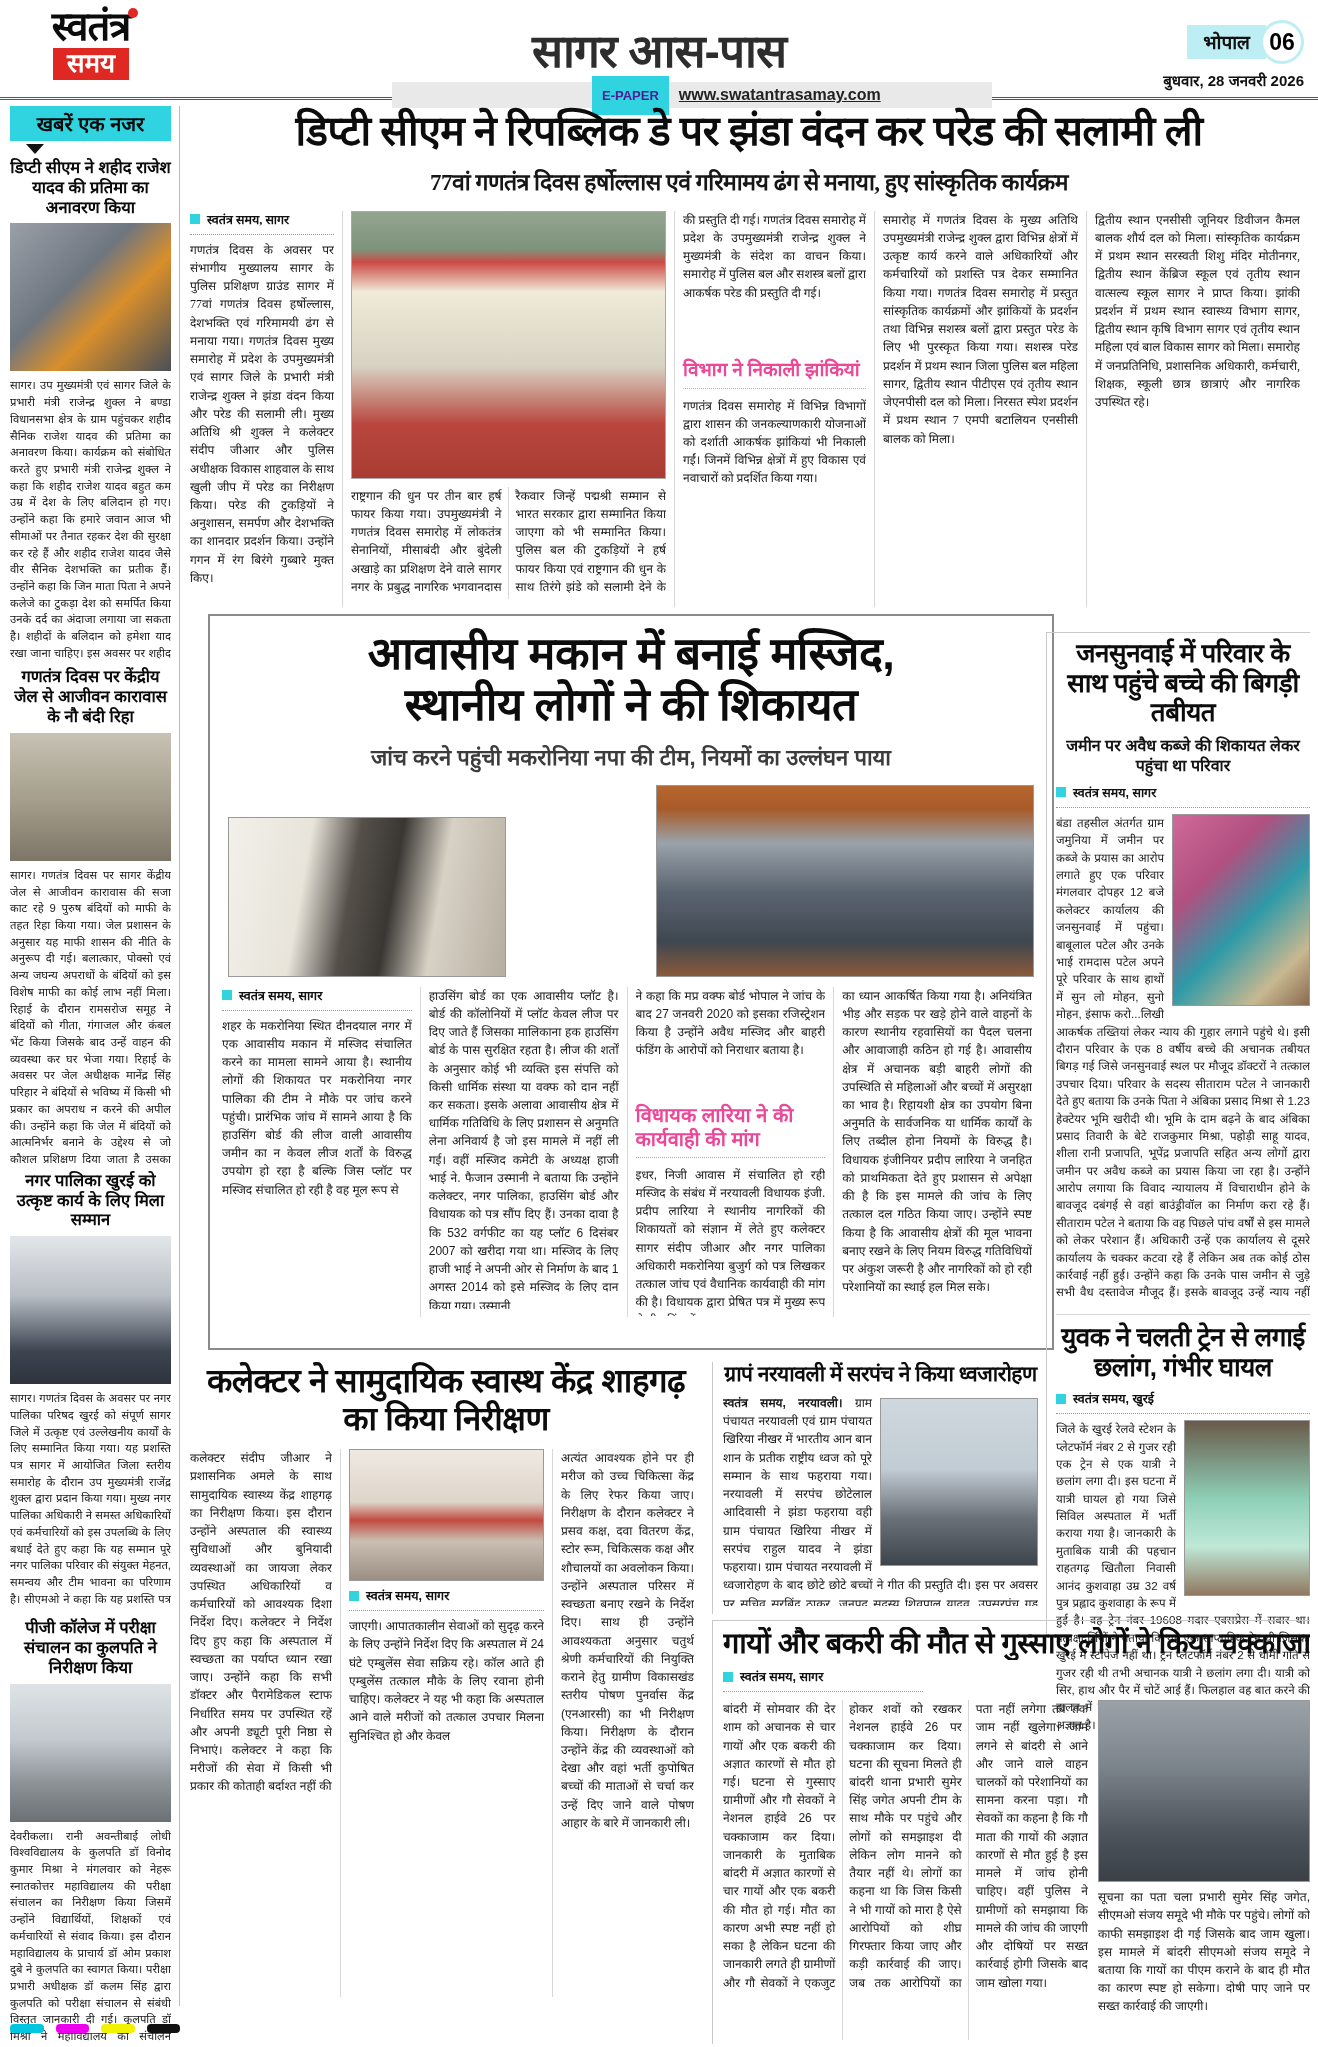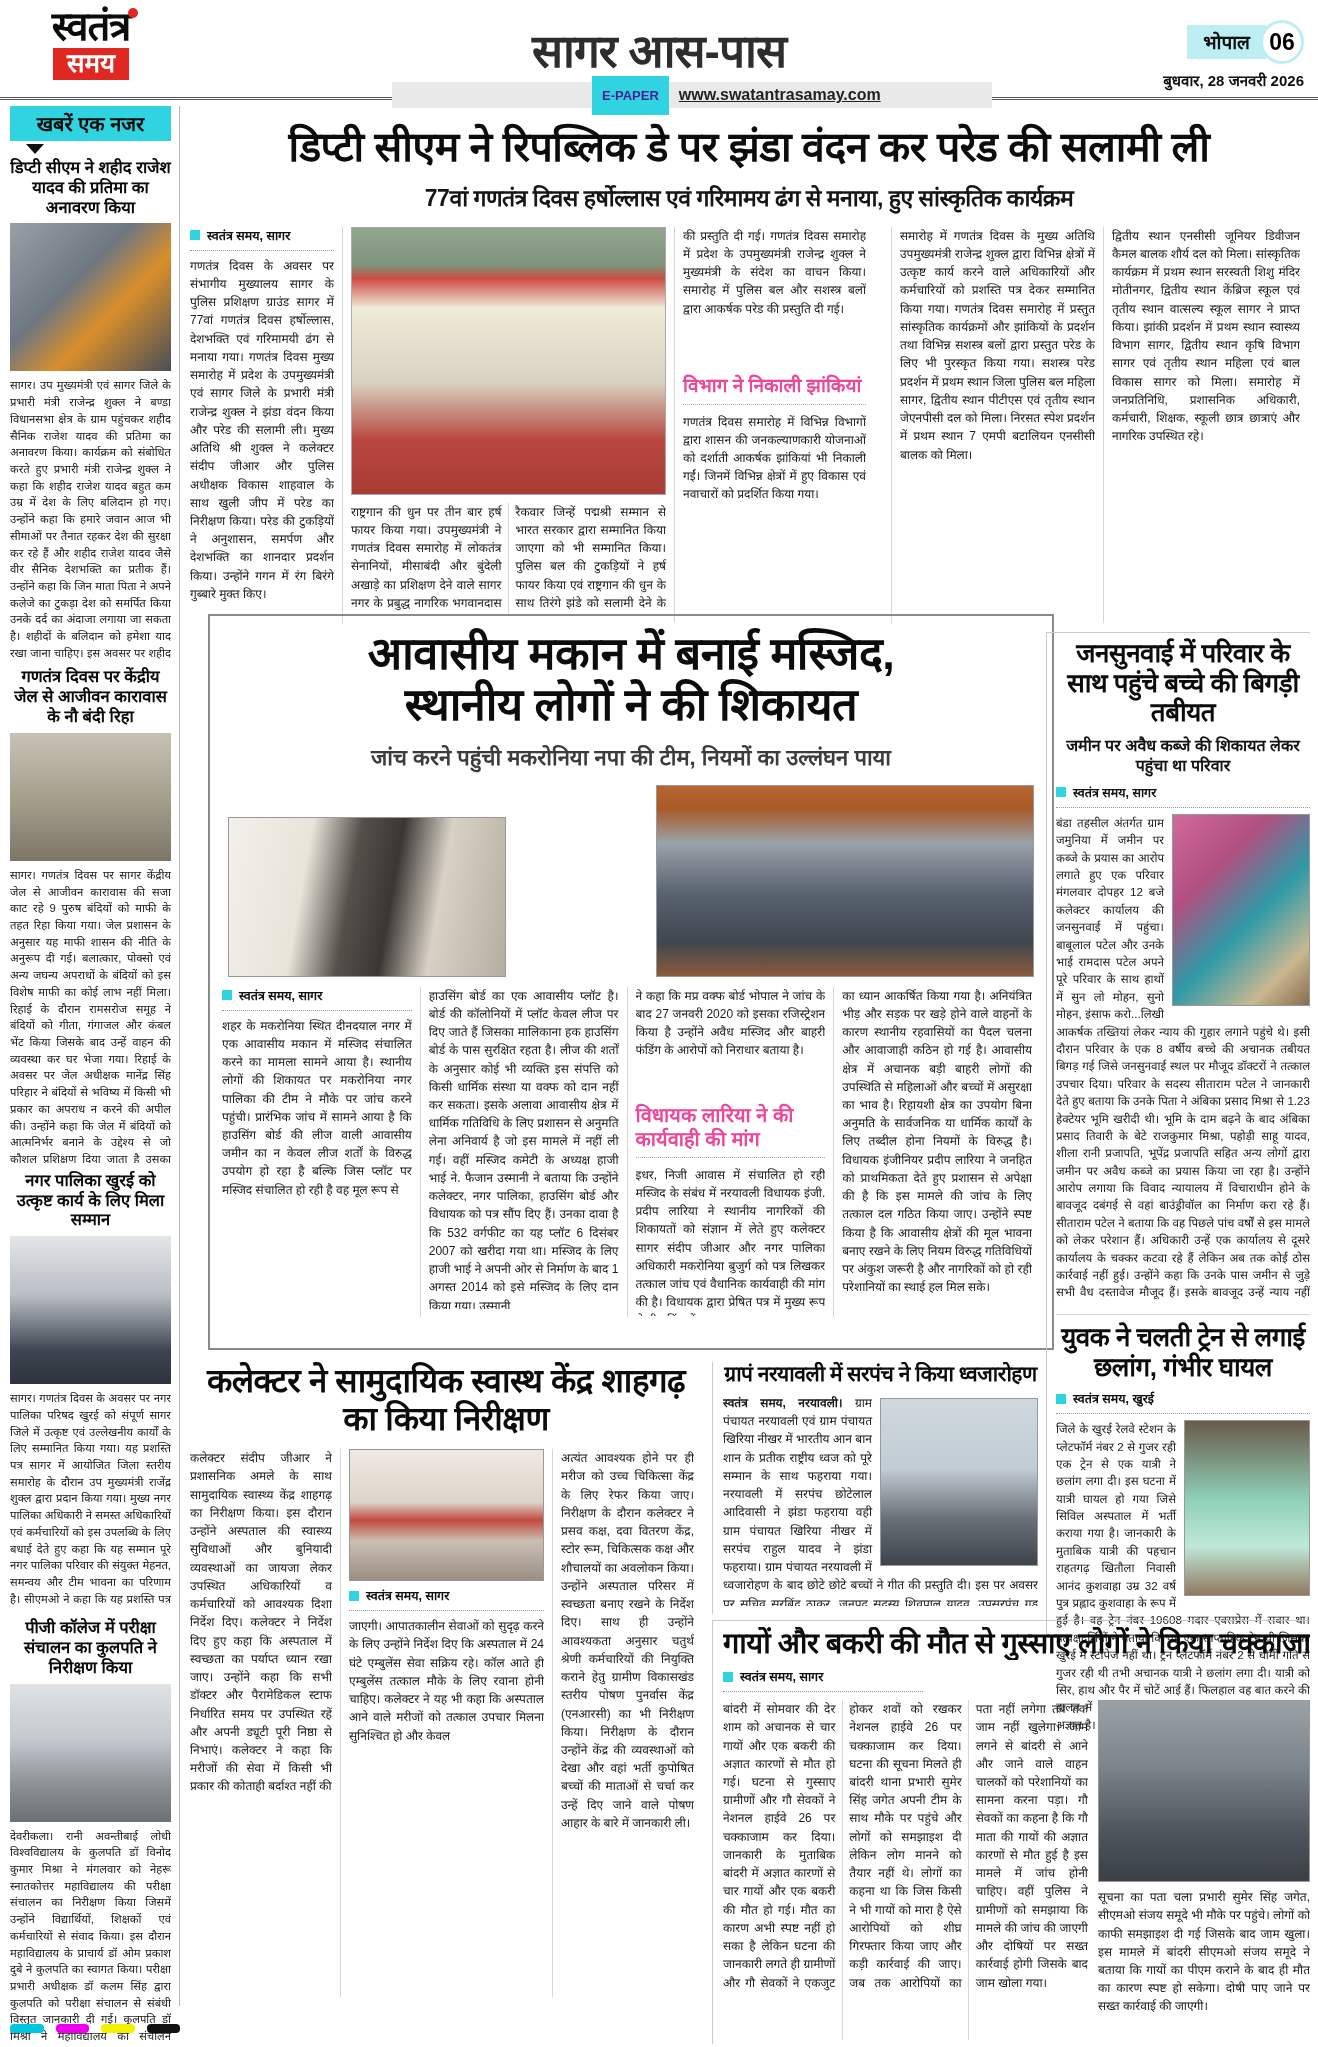--- a/index.html
+++ b/index.html
@@ -61,28 +61,28 @@
   .sb-title{background:var(--cyan);color:#0a0a0a;font-size:20px;font-weight:bold;text-align:center;padding:4px 0;}
   .sb-pointer{width:0;height:0;border-left:9px solid transparent;border-right:9px solid transparent;border-top:10px solid #111;margin:3px 0 2px 16px;}
   .sb-item{margin-bottom:8px;}
   .sb-head{font-size:16.5px;font-weight:bold;color:#0b0b0b;text-align:center;line-height:1.2;margin:4px 0 6px;}
   .sb-photo{margin-bottom:6px;}
   .sb-body{font-size:11.3px;line-height:1.48;text-align:justify;color:var(--body);overflow:hidden;}
   .print-marks{position:absolute;left:10px;bottom:14px;width:170px;display:flex;justify-content:center;gap:12px;}
   .print-marks div{width:40px;height:9px;border-radius:4px;}
 
   
-  .lead{position:absolute;left:190px;top:120px;width:1118px;height:502px;}
+  .lead{position:absolute;left:190px;top:104px;width:1118px;height:502px;font-family:Liberation Serif, serif;}
   .lead-head{font-size:41px;margin-top:4px;}
   .lead-sub{font-size:23px;font-weight:bold;color:#161616;text-align:center;margin-top:10px;letter-spacing:-0.5px;}
   .lead-cols{margin-top:14px;height:396px;}
   .lead .c1{width:152px;flex:0 0 auto;}
   .lead .cphoto{width:332px;flex:0 0 auto;}
   .lead .c2{width:200px;flex:0 0 auto;}
-  .lead .c3{width:212px;flex:0 0 auto;margin-left:17px;}
+  .lead .c3{width:212px;flex:0 0 auto;}
   .lead .c4{flex:1;}
   .under-photo{margin-top:8px;column-count:2;column-gap:14px;column-rule:1px solid var(--rule);}
 
   
   .mosque{position:absolute;left:208px;top:614px;width:846px;height:736px;border:2px solid #8a8a8a;padding:12px 12px 0;}
   .mq-head{font-size:45px;}
   .mq-sub{font-size:22px;font-weight:bold;color:#3c3c3c;text-align:center;margin-top:10px;}
   .mq-photos{display:flex;align-items:flex-end;gap:150px;margin-top:14px;padding:0 6px;}
   .mq-ph1{width:278px;height:160px;flex:0 0 auto;border:1px solid #999;}
   .mq-ph2{flex:1;height:192px;border:1px solid #999;}

